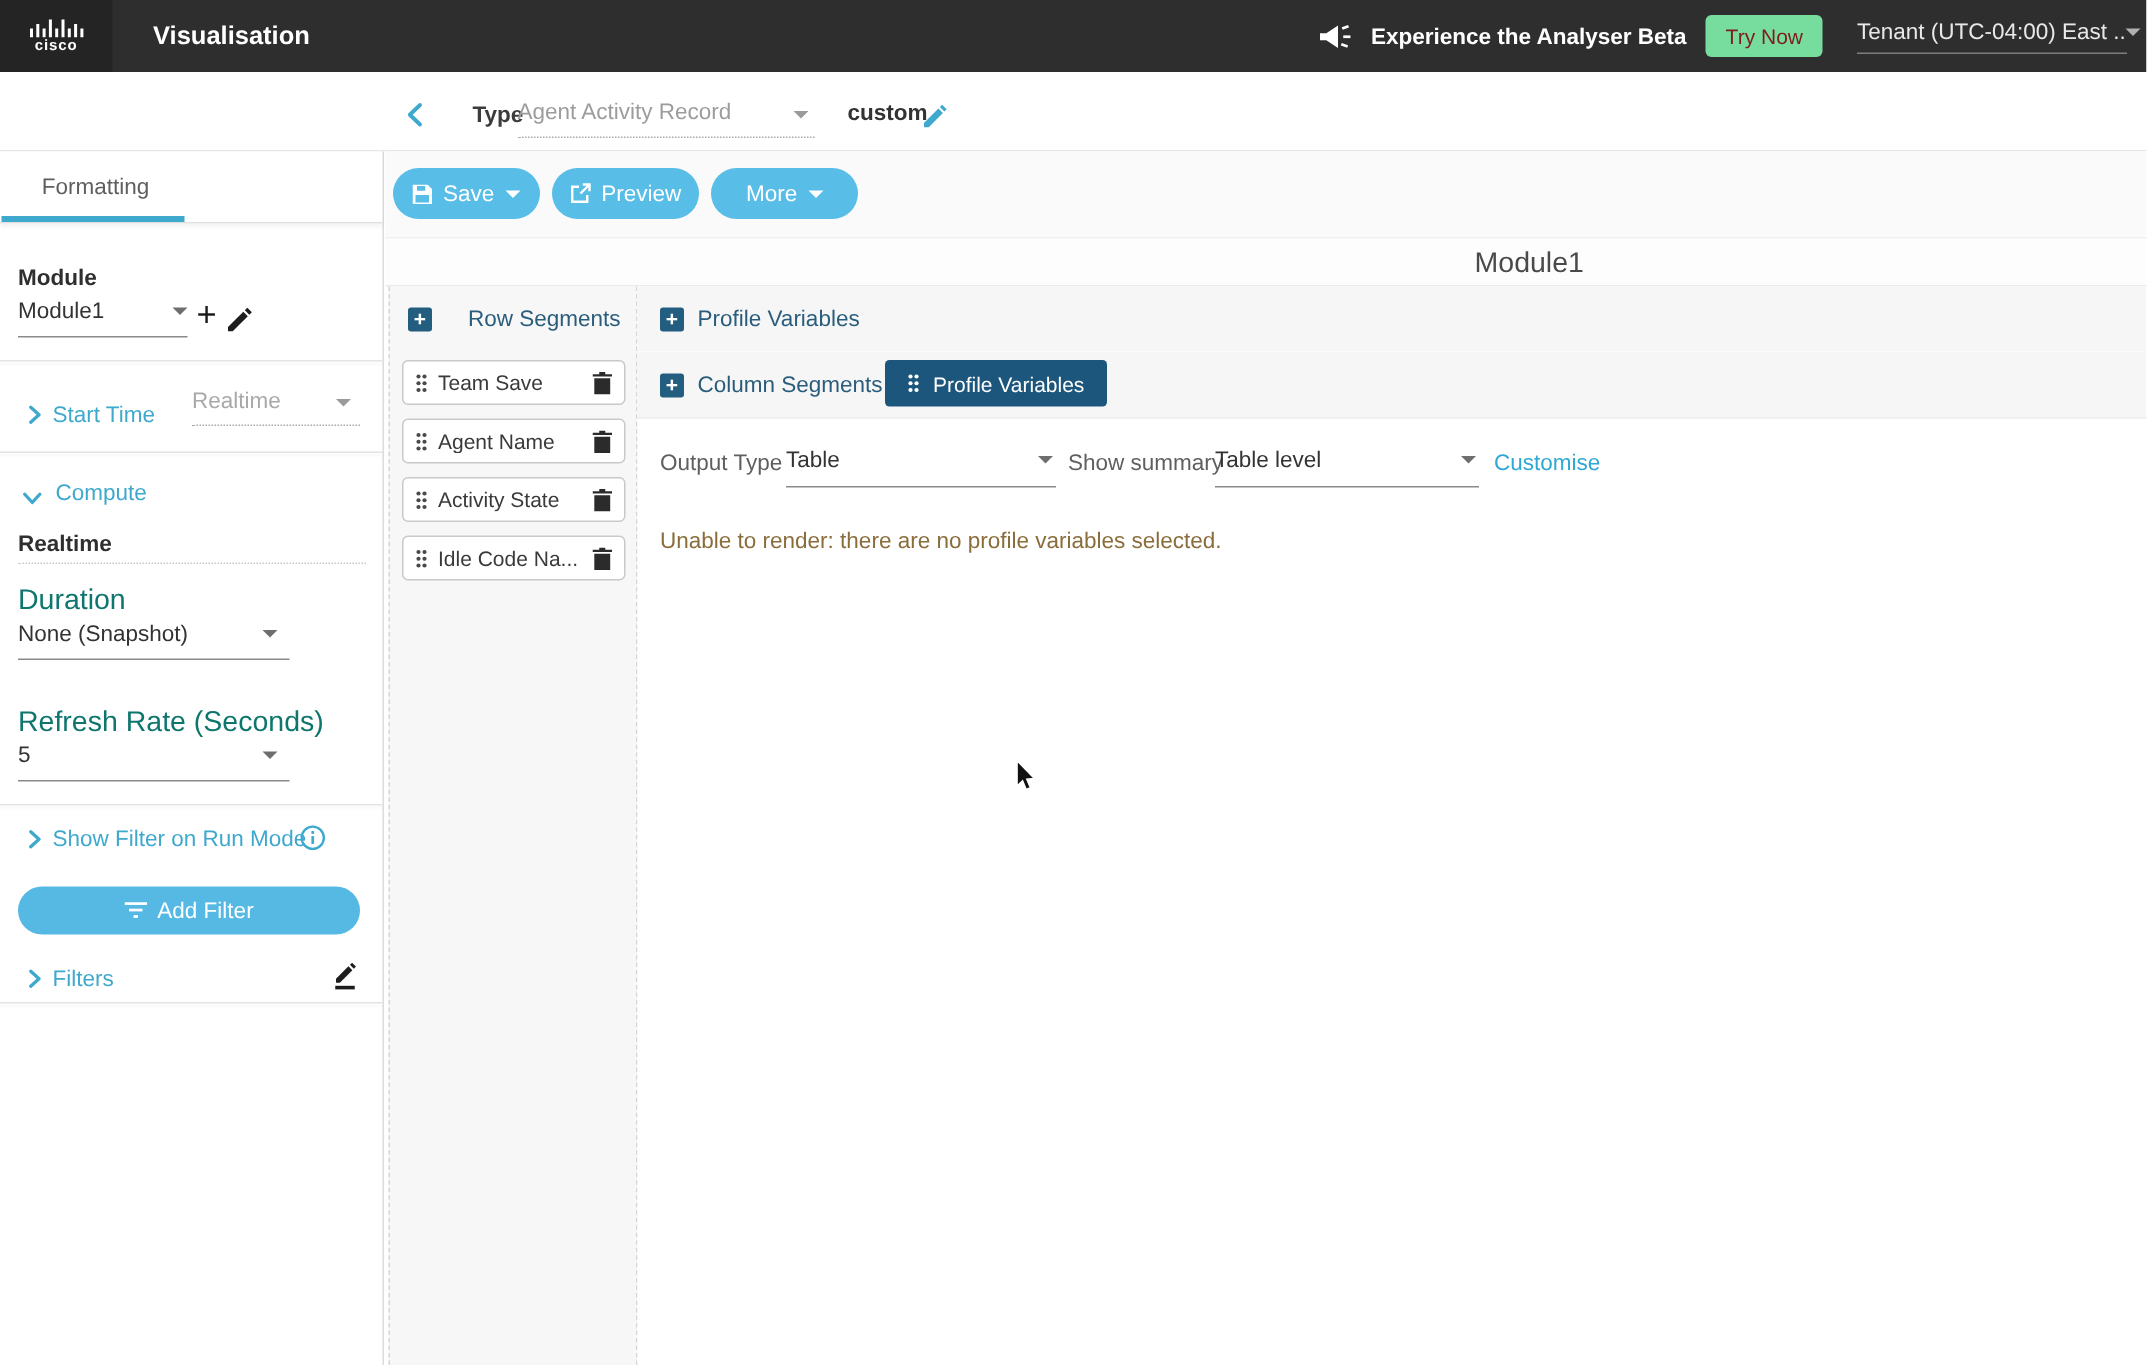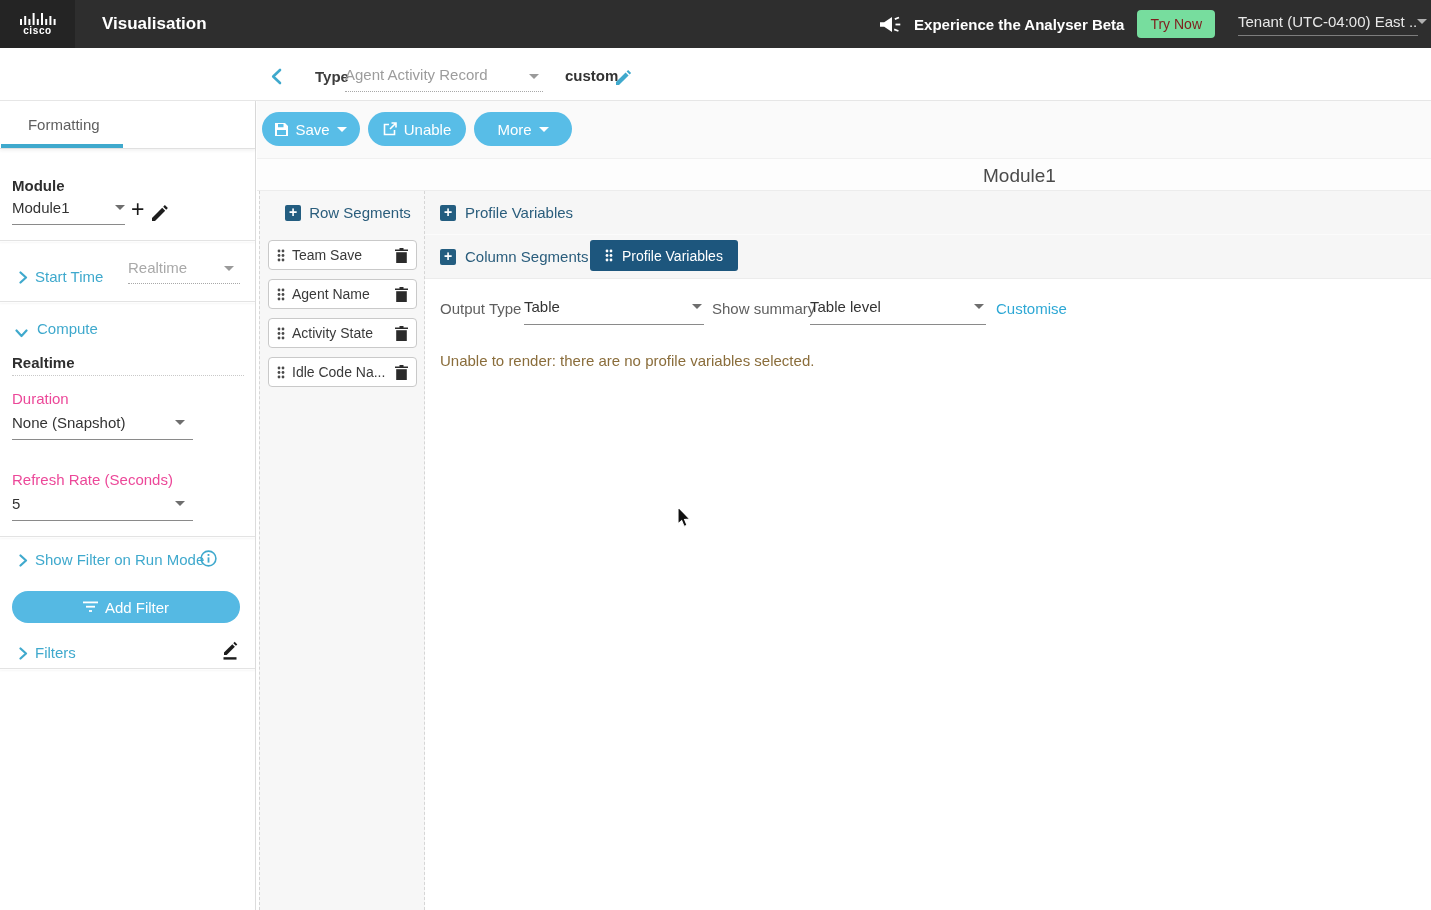--- a/index.html
+++ b/index.html
@@ -50,41 +50,41 @@
   .chev { position:absolute; cursor:pointer; }
   .side-link { position:absolute; font-size:15px; color:#3fa9cd; cursor:pointer; }
   .mini-select { position:absolute; cursor:pointer; }
 
   .starttime-select { left:128px; top:158px; width:112px; border-bottom:1px dotted #a8a8a8; padding-bottom:6px; }
   .starttime-select .val { font-size:15px; color:#a9a9a9; }
   .starttime-select .crt { position:absolute; right:6px; top:7px; }
 
   .realtime-label { position:absolute; left:12px; top:253px; font-size:15px; font-weight:700; color:#2f2f2f; }
   .dotline { position:absolute; left:12px; width:232px; border-top:1px dotted #c9c9c9; }
-  .field-label { position:absolute; left:12px; font-size:15px; color:#ec4899; }
+  .field-label { position:absolute; left:12px; font-size:19px; color:#0f766e; }
   .u-select { position:absolute; left:12px; width:181px; border-bottom:1px solid #8a8a8a; padding-bottom:8px; font-size:15px; color:#333; cursor:pointer; }
   .u-select .crt { position:absolute; right:8px; top:6px; }
 
   .info-ic { position:absolute; left:200px; top:449px; cursor:pointer; }
   .add-filter { position:absolute; left:12px; top:490px; width:228px; height:32px; background:#55b9e3; border:none; border-radius:16px; color:#fff; font-size:15px; display:flex; align-items:center; justify-content:center; gap:7px; cursor:pointer; font-family:inherit; }
   .filters-edit { position:absolute; left:220px; top:539px; cursor:pointer; }
 
   
   .main { position:absolute; left:257px; top:101px; width:1174px; height:809px; background:#fff; }
   .actions-row { position:absolute; left:0; top:0; width:1174px; height:57px; background:#fafafa; }
   .pill { position:absolute; top:11px; height:34px; background:#58bde7; border:none; border-radius:17px; color:#fff; font-size:15px; display:flex; align-items:center; justify-content:center; gap:7px; cursor:pointer; font-family:inherit; }
   .pill.save { left:5px; width:98px; }
   .pill.preview { left:111px; width:98px; }
   .pill.more { left:217px; width:98px; }
 
   .title-row { position:absolute; left:0; top:57px; width:1174px; height:33px; background:#fdfdfd; border-top:1px solid #f0f0f0; border-bottom:1px solid #ececec; }
   .module-title { position:absolute; left:700px; top:6px; width:125px; text-align:center; font-size:19px; color:#4a4a4a; }
 
   .rowseg-col { position:absolute; left:2px; top:90px; width:166px; height:719px; background:#f7f7f7; border-left:1px dashed #d6d6d6; border-right:1px dashed #d6d6d6; }
-  .rs-header { display:flex; align-items:center; gap:8px; margin:13px 0 19px 12px;justify-content:center; }
+  .rs-header { display:flex; align-items:center; gap:24px; margin:13px 0 19px 12px; }
   .seg-title { font-size:15px; color:#2a5d7c; }
   .plus-sq { width:16px; height:16px; background:#235d80; border-radius:2px; position:relative; flex:none; cursor:pointer; }
   .plus-sq::before { content:"+"; position:absolute; left:0; top:-1px; width:16px; text-align:center; color:#fff; font-size:14px; font-weight:700; line-height:17px; }
   .seg-card { height:30px; margin:0 7px 9px 8px; background:#fff; border:1px solid #c9c9c9; border-radius:4px; display:flex; align-items:center; padding:0 8px; gap:7px; cursor:pointer; }
   .seg-card .seg-label { font-size:14px; color:#3a3a3a; white-space:nowrap; overflow:hidden; flex:1; }
   .seg-card .trash { margin-left:auto; display:flex; cursor:pointer; }
   .drag { display:flex; cursor:grab; }
 
   .right-area { position:absolute; left:168px; top:90px; width:1006px; height:719px; background:#fff; }
   .band { background:#f6f6f6; display:flex; align-items:center; gap:9px; padding-left:15px; }
@@ -266,21 +266,21 @@
           <path fill-rule="evenodd" fill="#fff" d="M0 0 h10 l3 3 v10 H0 Z M3 1 v3.2 h5.5 V1 Z M2 7 v5 h9 V7 Z"></path>
         </svg>
         <span>Save</span>
         <span class="crt white"></span>
       </button>
       <button class="pill preview">
         <svg width="14" height="14" viewBox="0 0 14 14">
           <path d="M6 2.5 H1.5 V12.5 H11.5 V8" fill="none" stroke="#fff" stroke-width="1.6"></path>
           <path d="M8.5 1 H13 V5.5 M13 1 L7 7" fill="none" stroke="#fff" stroke-width="1.6"></path>
         </svg>
-        <span>Unable</span>
+        <span>Preview</span>
       </button>
       <button class="pill more">
         <span>More</span>
         <span class="crt white"></span>
       </button>
     </div>
 
     <div class="title-row">
       <div class="module-title">Module1</div>
     </div>

